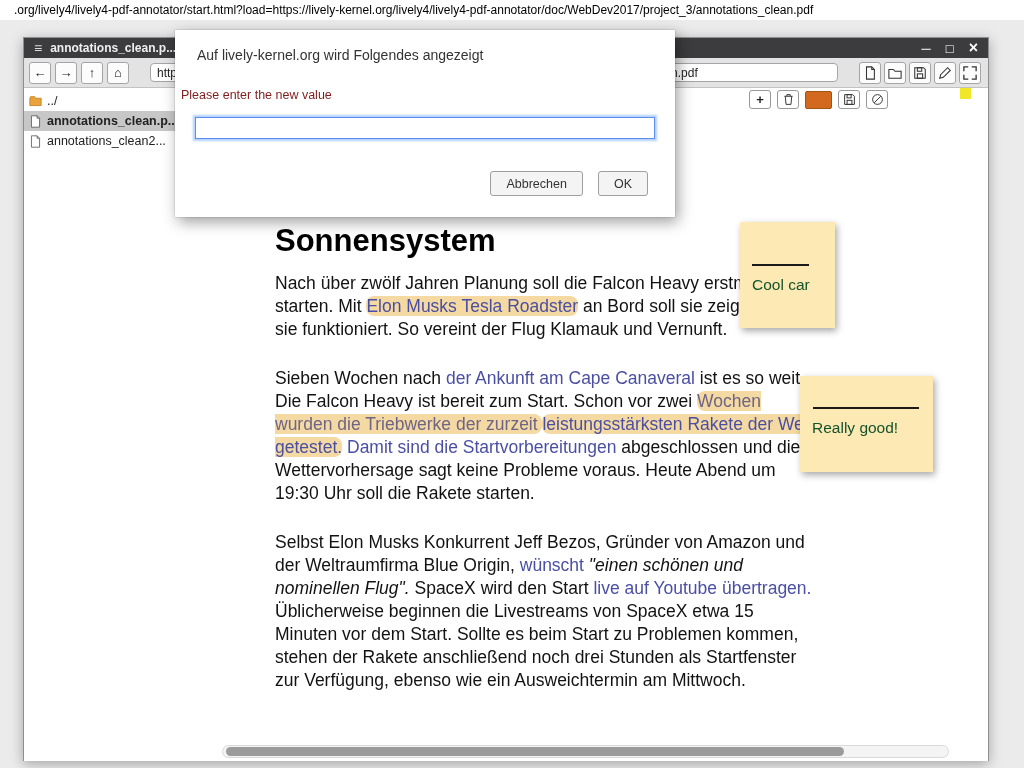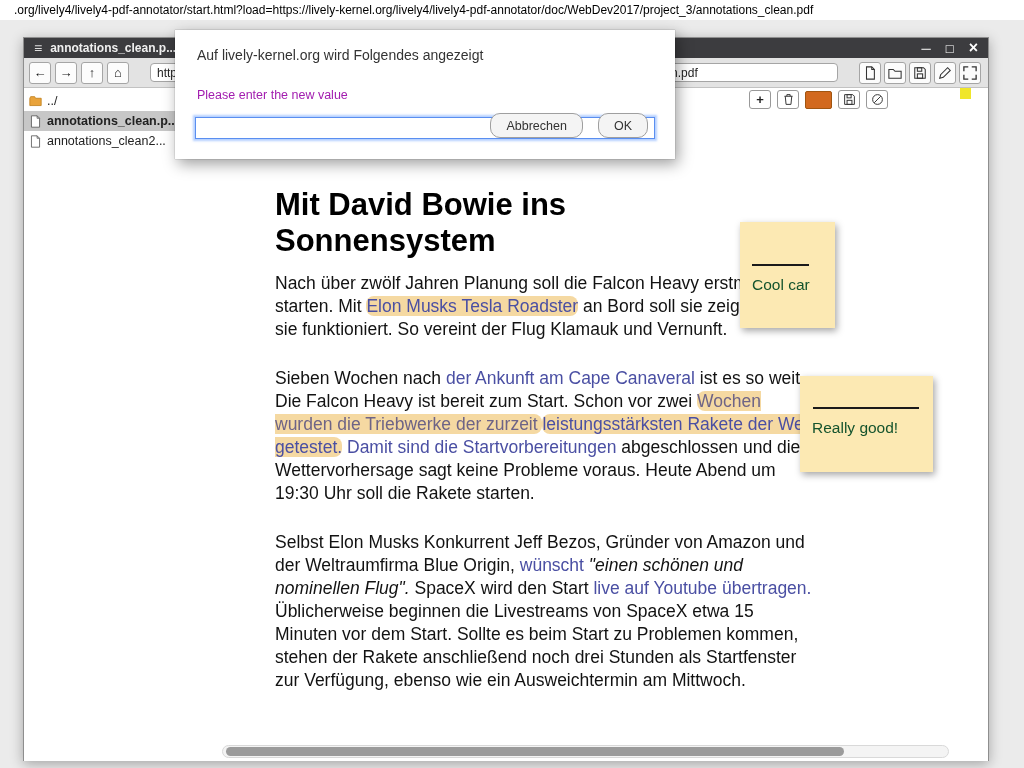--- a/index.html
+++ b/index.html
@@ -92,34 +92,34 @@
   .sticky-text { margin:10px 12px 0; font-size:15.5px; color:#14532d; }
 
   .h-scroll {
     position:absolute; left:3px; bottom:3px; width:727px; height:13px;
     background:#f4f4f4; border:1px solid #d9d9d9; border-radius:7px;
   }
   .h-thumb { position:absolute; left:3px; top:1px; width:618px; height:9px; background:#9b9b9b; border-radius:5px; }
 
   
   .dialog {
-    position:absolute; left:175px; top:30px; width:500px; height:129px;
+    position:absolute; left:175px; top:30px; width:500px; height:187px;
     background:#fff; z-index:99;
     box-shadow:0 0 1px rgba(0,0,0,.45), 3px 5px 14px rgba(0,0,0,.38);
   }
   .dlg-title { padding:17px 22px 0; font-size:14px; color:#333; }
-  .dlg-msg { padding:25px 22px 0; font-size:12.5px; color:#a21caf; }
+  .dlg-msg { padding:25px 6px 0; font-size:12.5px; color:#7f1d1d; }
   .dlg-input {
     display:block; margin:15px 20px 0; width:460px; height:22px;
     border:1px solid #5a8ef0; box-shadow:0 0 2px 2px rgba(130,175,255,.6);
     outline:none; font-size:13px; padding:0 6px;
   }
   .dlg-buttons { position:absolute; right:27px; bottom:21px; display:flex; gap:15px; }
   .dlg-btn {
-    height:25px; background:#f4f4f4; border:1px solid #9f9f9f; border-radius:10px;
+    height:25px; background:#f4f4f4; border:1px solid #9f9f9f; border-radius:3px;
     font-size:12.5px; color:#333; padding:0 15px;
   }
 </style>
 </head>
 <body>
 
 <div class="url-bar">
   <span>.org/lively4/lively4-pdf-annotator/start.html?load=https://lively-kernel.org/lively4/lively4-pdf-annotator/doc/WebDev2017/project_3/annotations_clean.pdf</span>
 </div>
 

